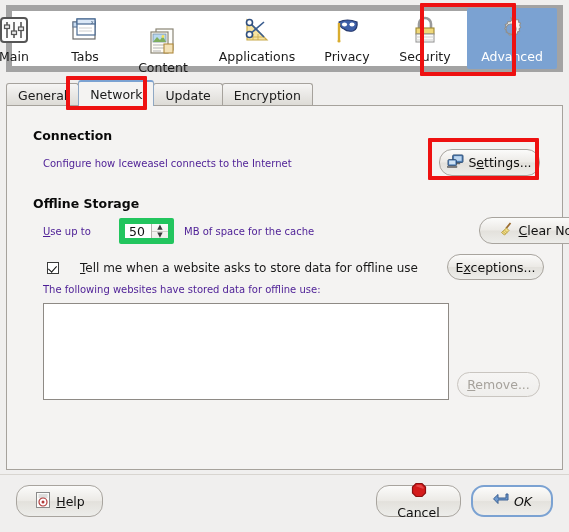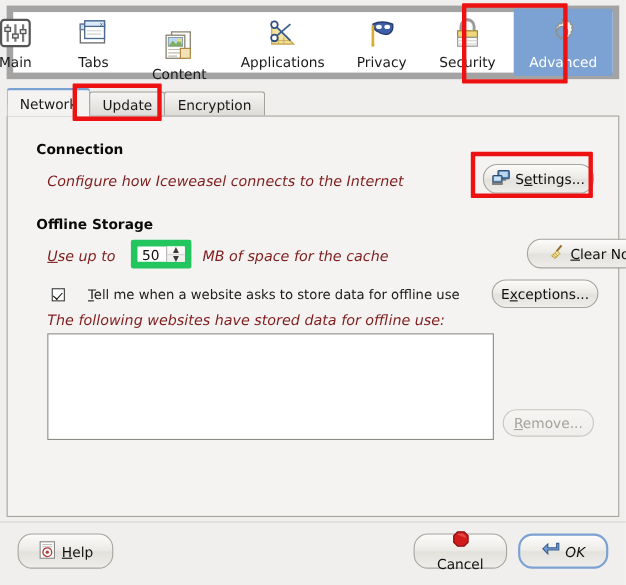--- a/index.html
+++ b/index.html
@@ -109,24 +109,23 @@
   }
 
   .group-title {
     position: absolute;
     font-weight: bold;
     font-size: 12.5px;
     color: #0a0a0a;
   }
   .plain-text {
     position: absolute;
-    font-size: 13px;
-    color: #7f1d1d;
+    font-size: 10px;
+    color: #4c1d95;
     white-space: nowrap;
-    font-style: italic;
   }
 
   
   .btn {
     position: absolute;
     box-sizing: border-box;
     display: flex;
     align-items: center;
     justify-content: center;
     gap: 4px;
@@ -333,20 +332,23 @@
           </g>
           <circle cx="16" cy="16" r="5.4" fill="#7ba2d2" stroke="#8f8f8d" stroke-width="1.2"></circle>
         </svg>
       </span>
       <span class="tool-label">Advanced</span>
     </div>
 
   </div>
 
   <div class="tabstrip">
+    <div class="tab">
+      <span>General</span>
+    </div>
     <div class="tab active">
       <span>Network</span>
     </div>
     <div class="tab">
       <span>Update</span>
     </div>
     <div class="tab">
       <span>Encryption</span>
     </div>
   </div>

